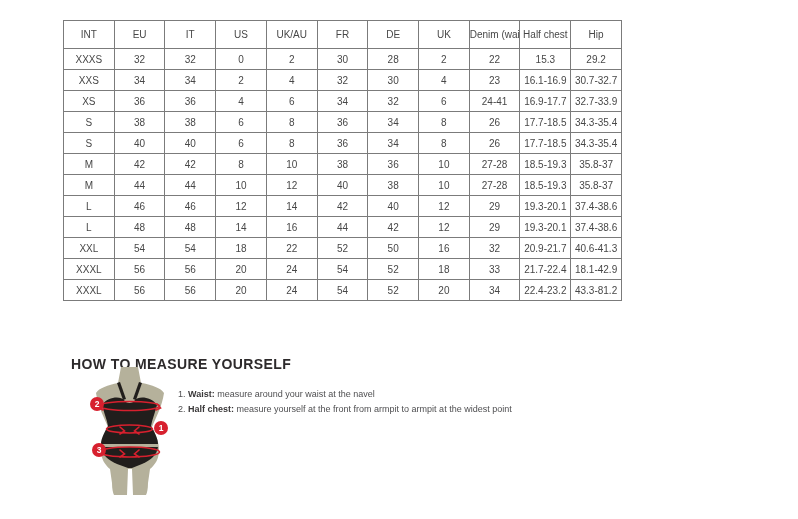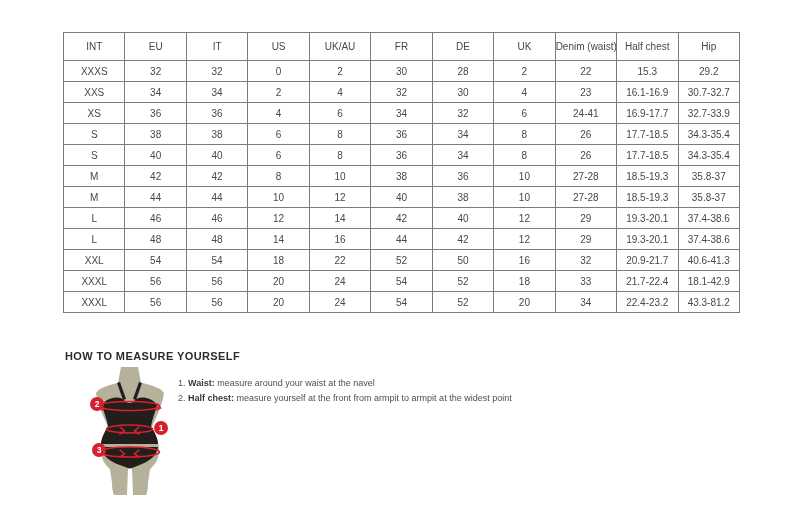--- a/index.html
+++ b/index.html
@@ -1,37 +1,37 @@
 <!DOCTYPE html>
 <html><head>
 <meta charset="utf-8">
 <style>
   html,body{margin:0;padding:0;}
   body{
     width:798px;height:519px;background:#ffffff;position:relative;overflow:hidden;
     font-family:"Liberation Sans",sans-serif;
   }
   .size-table{
-    position:absolute;left:63px;top:32px;width:677px;
+    position:absolute;left:63px;top:20px;width:559px;
     border-collapse:collapse;table-layout:fixed;padding-left:30px;
   }
   .size-table th,.size-table td{
     border:1px solid #7b7b7b;text-align:center;vertical-align:middle;
     font-size:10px;font-weight:normal;color:#474747;white-space:nowrap;
     padding:0;overflow:hidden;
   }
   .size-table th{height:27px;}
   .size-table td{height:20px;}
   .measure-title{
-    position:absolute;left:65px;top:350px;margin:0;
-    font-size:11px;font-weight:bold;color:#2d2a2b;letter-spacing:.4px;
+    position:absolute;left:65px;top:350px;margin:6px;
+    font-size:14px;font-weight:bold;color:#2d2a2b;letter-spacing:.4px;
   }
   .figure-wrap{position:absolute;left:78px;top:365px;width:100px;height:135px;}
   .steps{
-    position:absolute;left:178px;top:376px;margin:0;padding:0;list-style:none;
+    position:absolute;left:178px;top:387px;margin:0;padding:0;list-style:none;
     font-size:9px;color:#4f4f51;
   }
   .steps .step{line-height:15.4px;white-space:nowrap;}
   .step-num{color:#4f4f51;}
   .step-term{font-weight:bold;color:#3a3839;}
 </style>
 </head>
 <body>
 
 <div>

